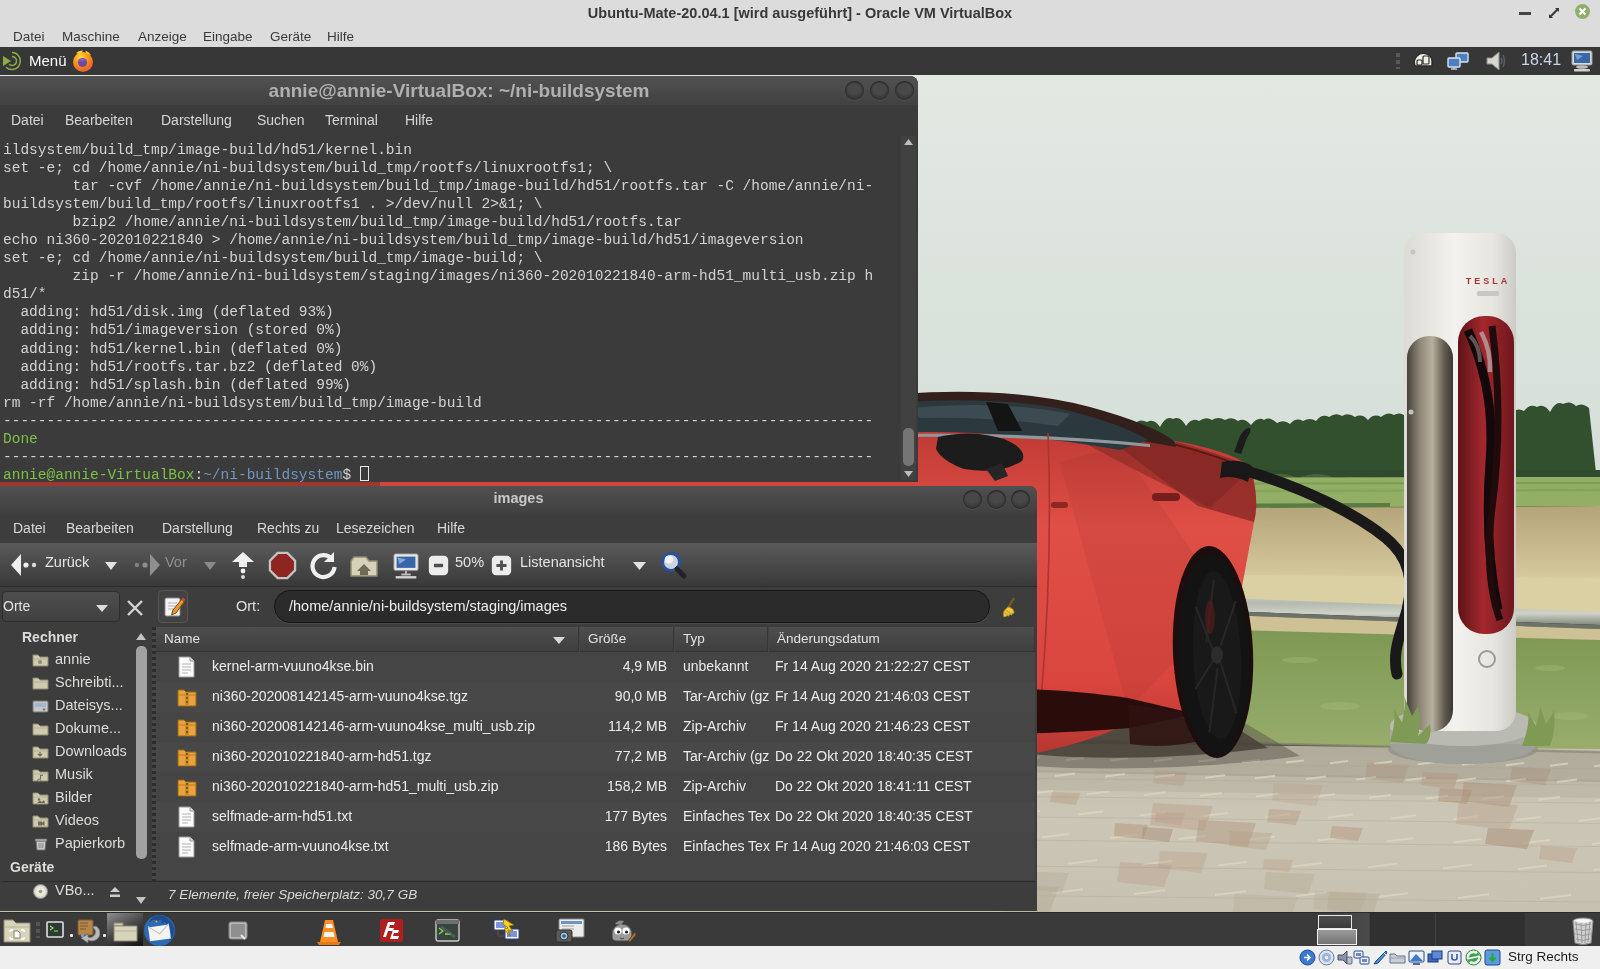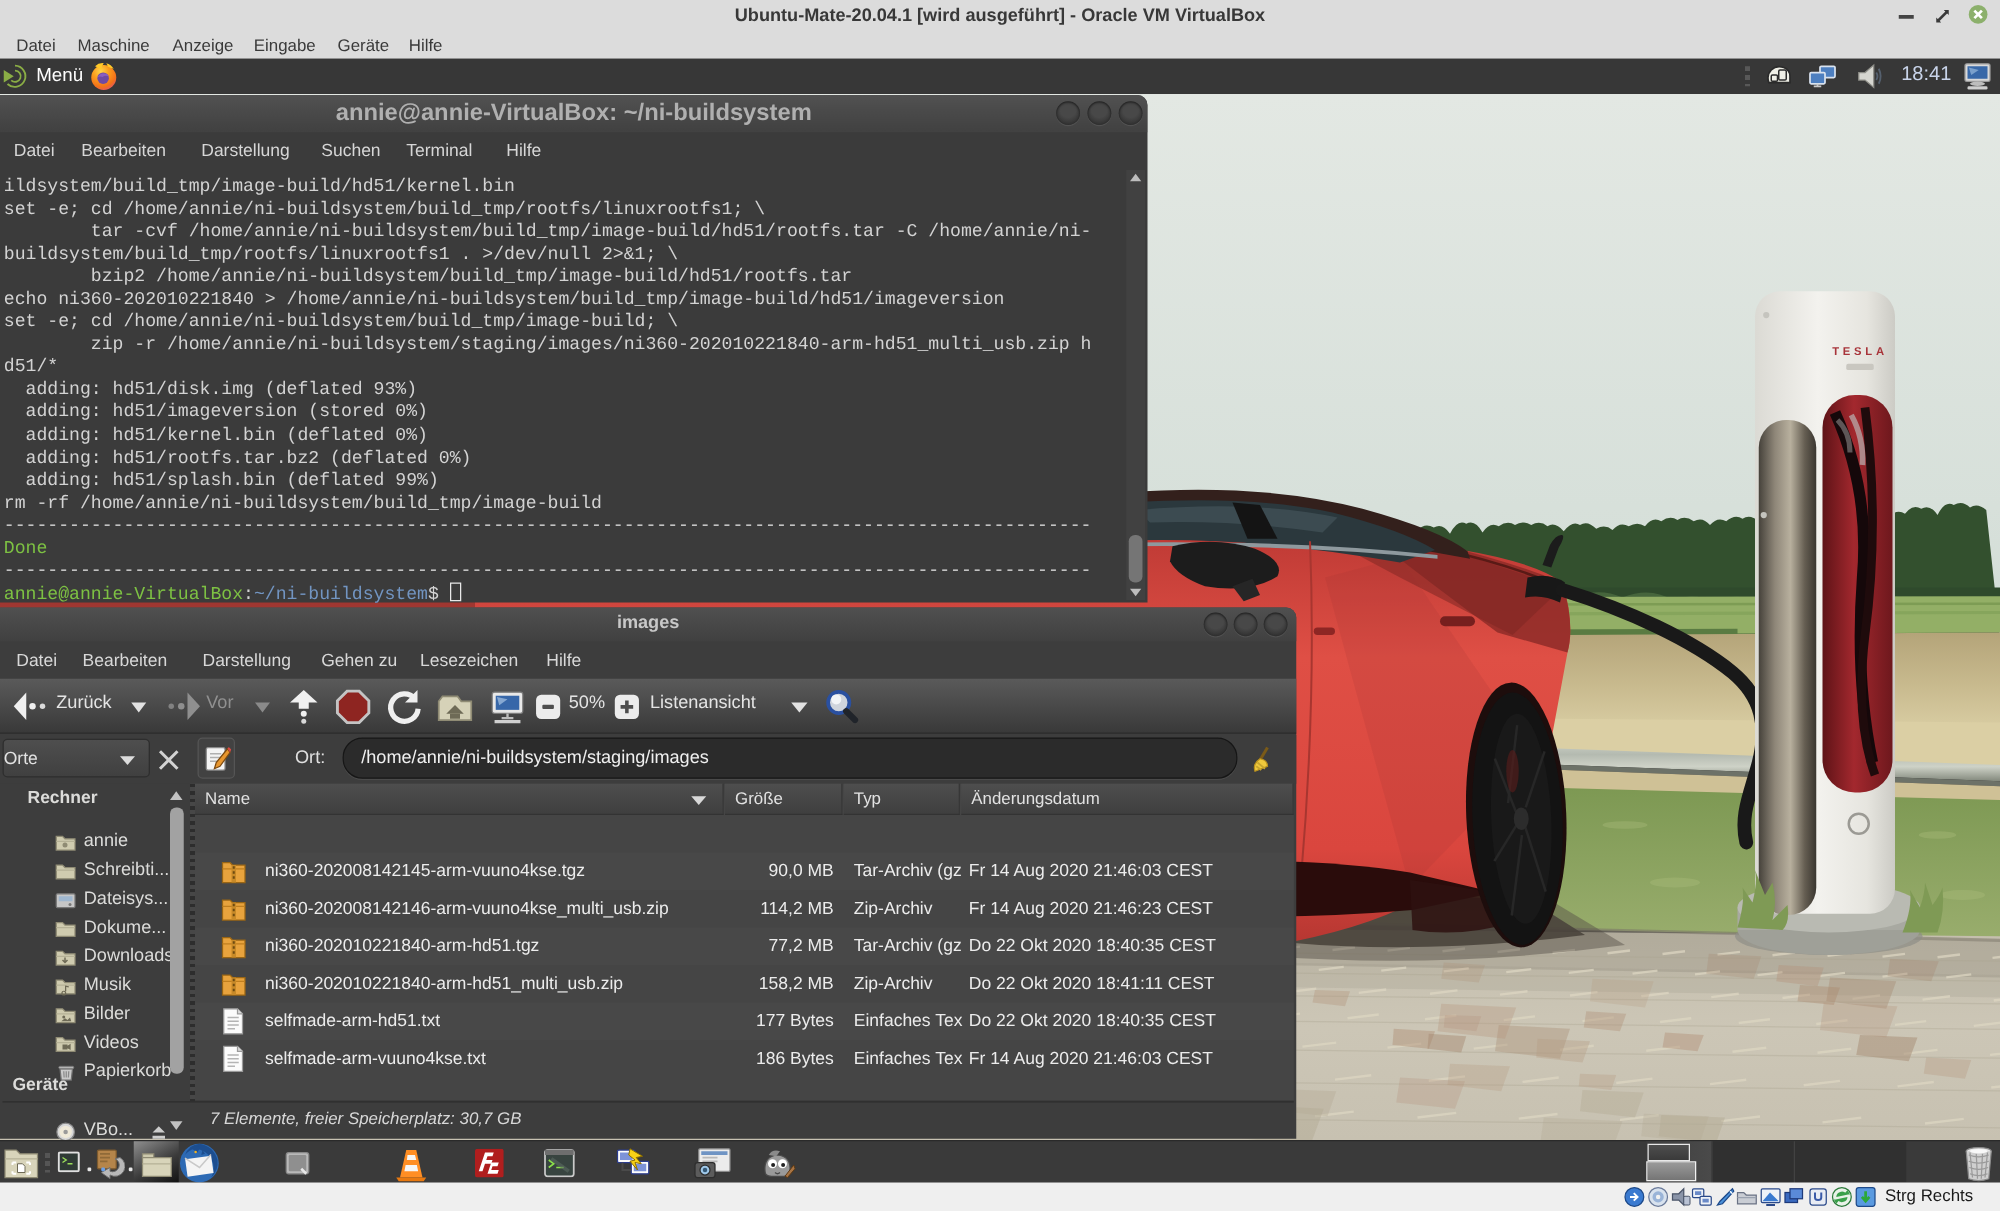--- a/index.html
+++ b/index.html
@@ -22,21 +22,21 @@
 .wbtn { position:absolute; width:19px; height:19px; border-radius:50%; background:radial-gradient(circle at 50% 35%,#484848 40%,#333 75%); box-shadow:inset 0 1px 2px rgba(0,0,0,.6), 0 1px 0 rgba(255,255,255,.08); }
 
 #fm { left:0; top:486px; width:1037px; height:425px; background:#3d3d3d; border-radius:0 8px 0 0; }
 #fm-title { position:absolute; left:0; top:0; width:100%; height:27px; background:linear-gradient(#505050,#404040); border-radius:0 8px 0 0; }
 #fm-title .t { text-align:center; color:#c8c8c8; font-weight:bold; font-size:14.5px; line-height:25px; }
 #fm-menu { position:absolute; left:0; top:27px; width:100%; height:30px; color:#d8d8d8; font-size:14px; }
 #fm-menu span { position:absolute; top:7px; }
 #fm-toolbar { position:absolute; left:0; top:57px; width:100%; height:44px; background:linear-gradient(#5a5a5a,#393939); border-bottom:1px solid #2b2b2b; color:#e4e4e4; font-size:14.5px; }
 #fm-loc { position:absolute; left:0; top:102px; width:100%; height:39px; background:#3d3d3d; }
 #fm-side { position:absolute; left:2px; top:141px; width:131px; height:262px; color:#dcdcda; font-size:14.5px; }
-.srow { position:absolute; left:12px; width:131px; height:23px;margin-top:14px; }
+.srow { position:absolute; left:0; width:131px; height:23px; }
 .srow svg { position:absolute; left:30px; top:2px; }
 .srow .tx { position:absolute; left:53px; top:2px; white-space:nowrap; }
 #fm-main { position:absolute; left:156px; top:141px; width:879px; height:253px; background:#454545; }
 #fm-status { position:absolute; left:2px; top:395px; width:1033px; height:26px; border-top:1px solid #2c2c2c; color:#d8d8d8; font-size:13.5px; font-style:italic; }
 .fhdr { position:absolute; top:0; height:25px; background:linear-gradient(#4e4e4e,#3f3f3f); color:#e2e2e2; font-size:13.5px; border-right:1px solid #373737; border-bottom:1px solid #333; }
 .frow { position:absolute; left:0; width:879px; height:30px; font-size:14px; color:#ececec; }
 .frow svg { position:absolute; left:20px; top:4px; }
 .fnm { position:absolute; left:56px; top:6px; }
 .fsz { position:absolute; right:368px; top:6px; }
 .ftp { position:absolute; left:527px; top:6px; width:93px; overflow:hidden; white-space:nowrap; }
@@ -351,21 +351,21 @@
  <div id="fm-title">
       <div class="t">images</div>
    <span class="wbtn" style="right:55px;top:4px"></span>
    <span class="wbtn" style="right:31px;top:4px"></span>
    <span class="wbtn" style="right:7px;top:4px"></span>
  </div>
  <div id="fm-menu">
   <span style="left:13px">Datei</span>
   <span style="left:66px">Bearbeiten</span>
   <span style="left:162px">Darstellung</span>
-  <span style="left:257px">Gehen zu</span>
+  <span style="left:257px">Rechts zu</span>
   <span style="left:336px">Lesezeichen</span>
   <span style="left:437px">Hilfe</span>
  </div>
  <div id="fm-toolbar">
   <svg style="position:absolute;left:8px;top:9px" width="30" height="26" viewBox="0 0 30 26">
    <path d="M13,2 L3,13 L13,24 Z" fill="#efefef"></path>
    <circle cx="18" cy="13" r="2.6" fill="#efefef"></circle>
         <circle cx="26" cy="13" r="2.2" fill="#dadada"></circle>
   </svg>
   <span style="position:absolute;left:45px;top:11px">Zurück</span>
@@ -568,20 +568,29 @@
             <path d="M6,8 h9 M6,11 h9 M6,14 h9 M6,17 h6" stroke="#b4b4b4" stroke-width="1.1"></path>
           </g>
    <g id="farc">
             <path d="M2,4 L8,4 L10,6 L20,6 L20,20 L2,20 Z" fill="#e8a33d" stroke="#9a6614" stroke-width="1"></path>
             <path d="M2,9 L20,9" stroke="#c07f1f" stroke-width="1"></path>
             <rect x="9.2" y="6" width="3.6" height="14" fill="#c88a28"></rect>
             <path d="M11,7 v2 m0,2 v2 m0,2 v2" stroke="#6e4a10" stroke-width="1.6"></path>
           </g>
   </defs>
       </svg>
+  <div class="frow" style="top:25px">
+        <svg width="22" height="22">
+          <use href="#fdoc"></use>
+        </svg>
+        <span class="fnm">kernel-arm-vuuno4kse.bin</span>
+        <span class="fsz">4,9 MB</span>
+        <span class="ftp">unbekannt</span>
+        <span class="fdt">Fr 14 Aug 2020 21:22:27 CEST</span>
+      </div>
   <div class="frow" style="top:55px;background:#484848">
         <svg width="22" height="22">
           <use href="#farc"></use>
         </svg>
         <span class="fnm">ni360-202008142145-arm-vuuno4kse.tgz</span>
         <span class="fsz">90,0 MB</span>
         <span class="ftp">Tar-Archiv (gz</span>
         <span class="fdt">Fr 14 Aug 2020 21:46:03 CEST</span>
       </div>
   <div class="frow" style="top:85px">

